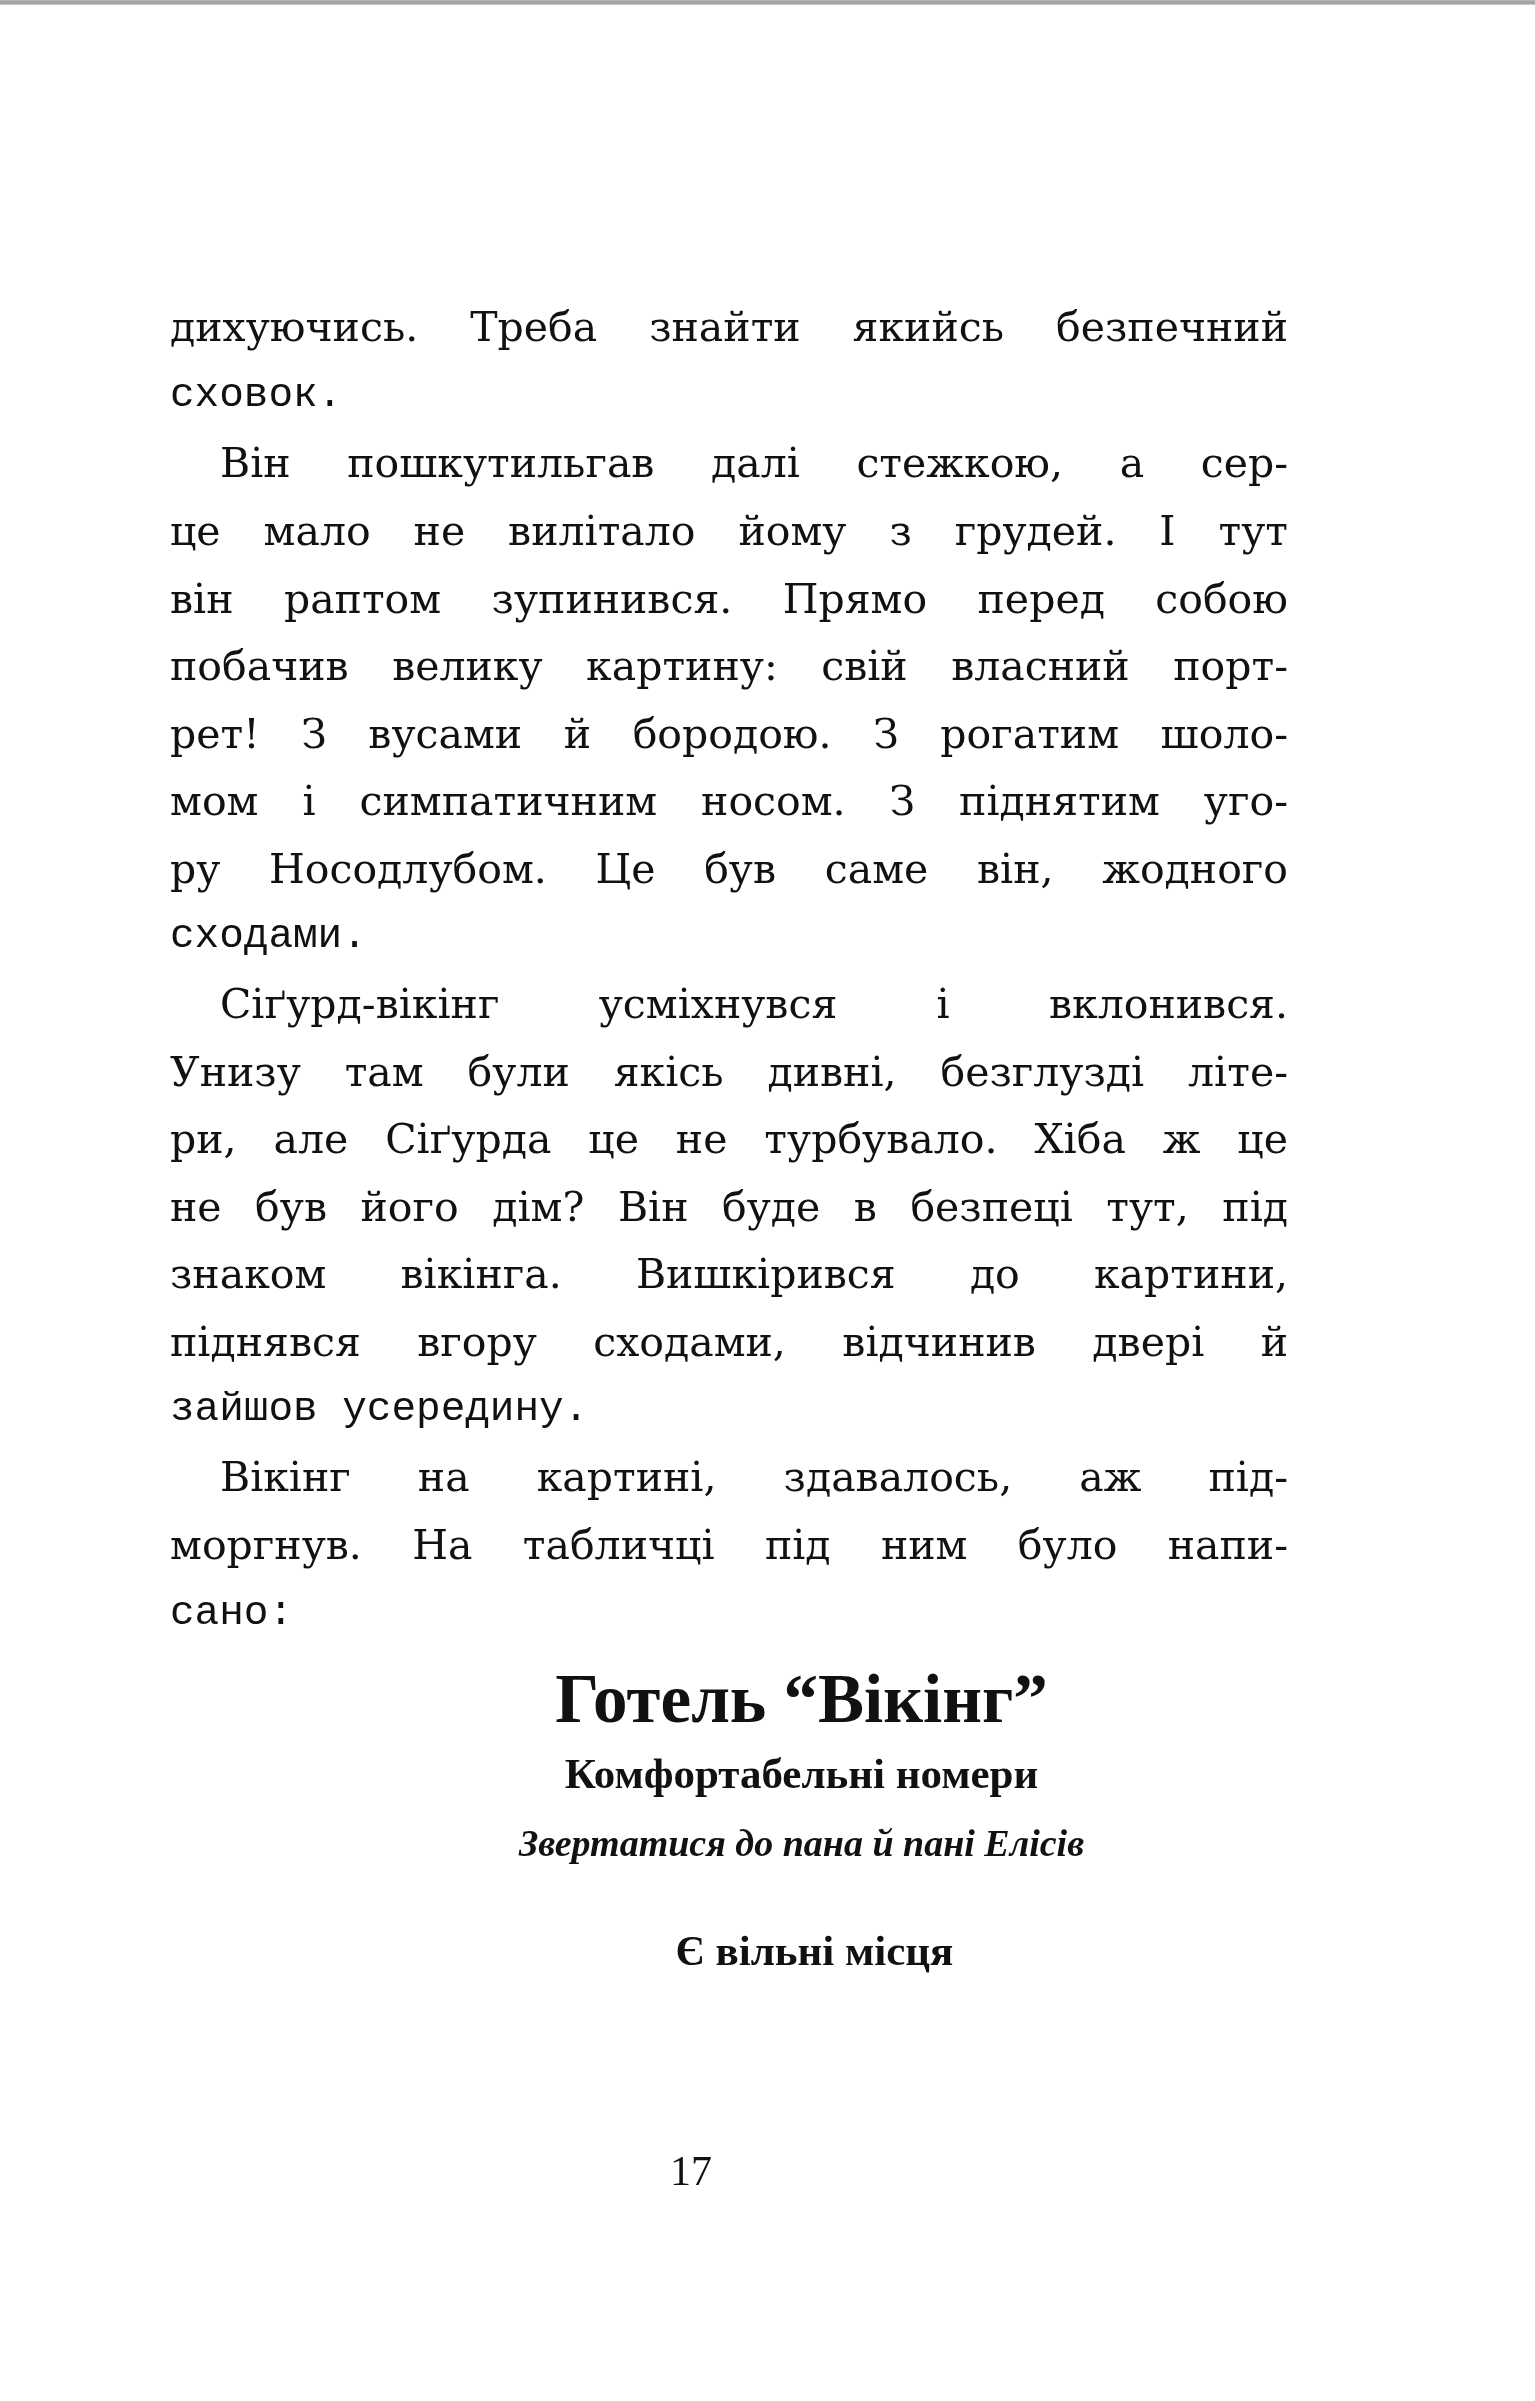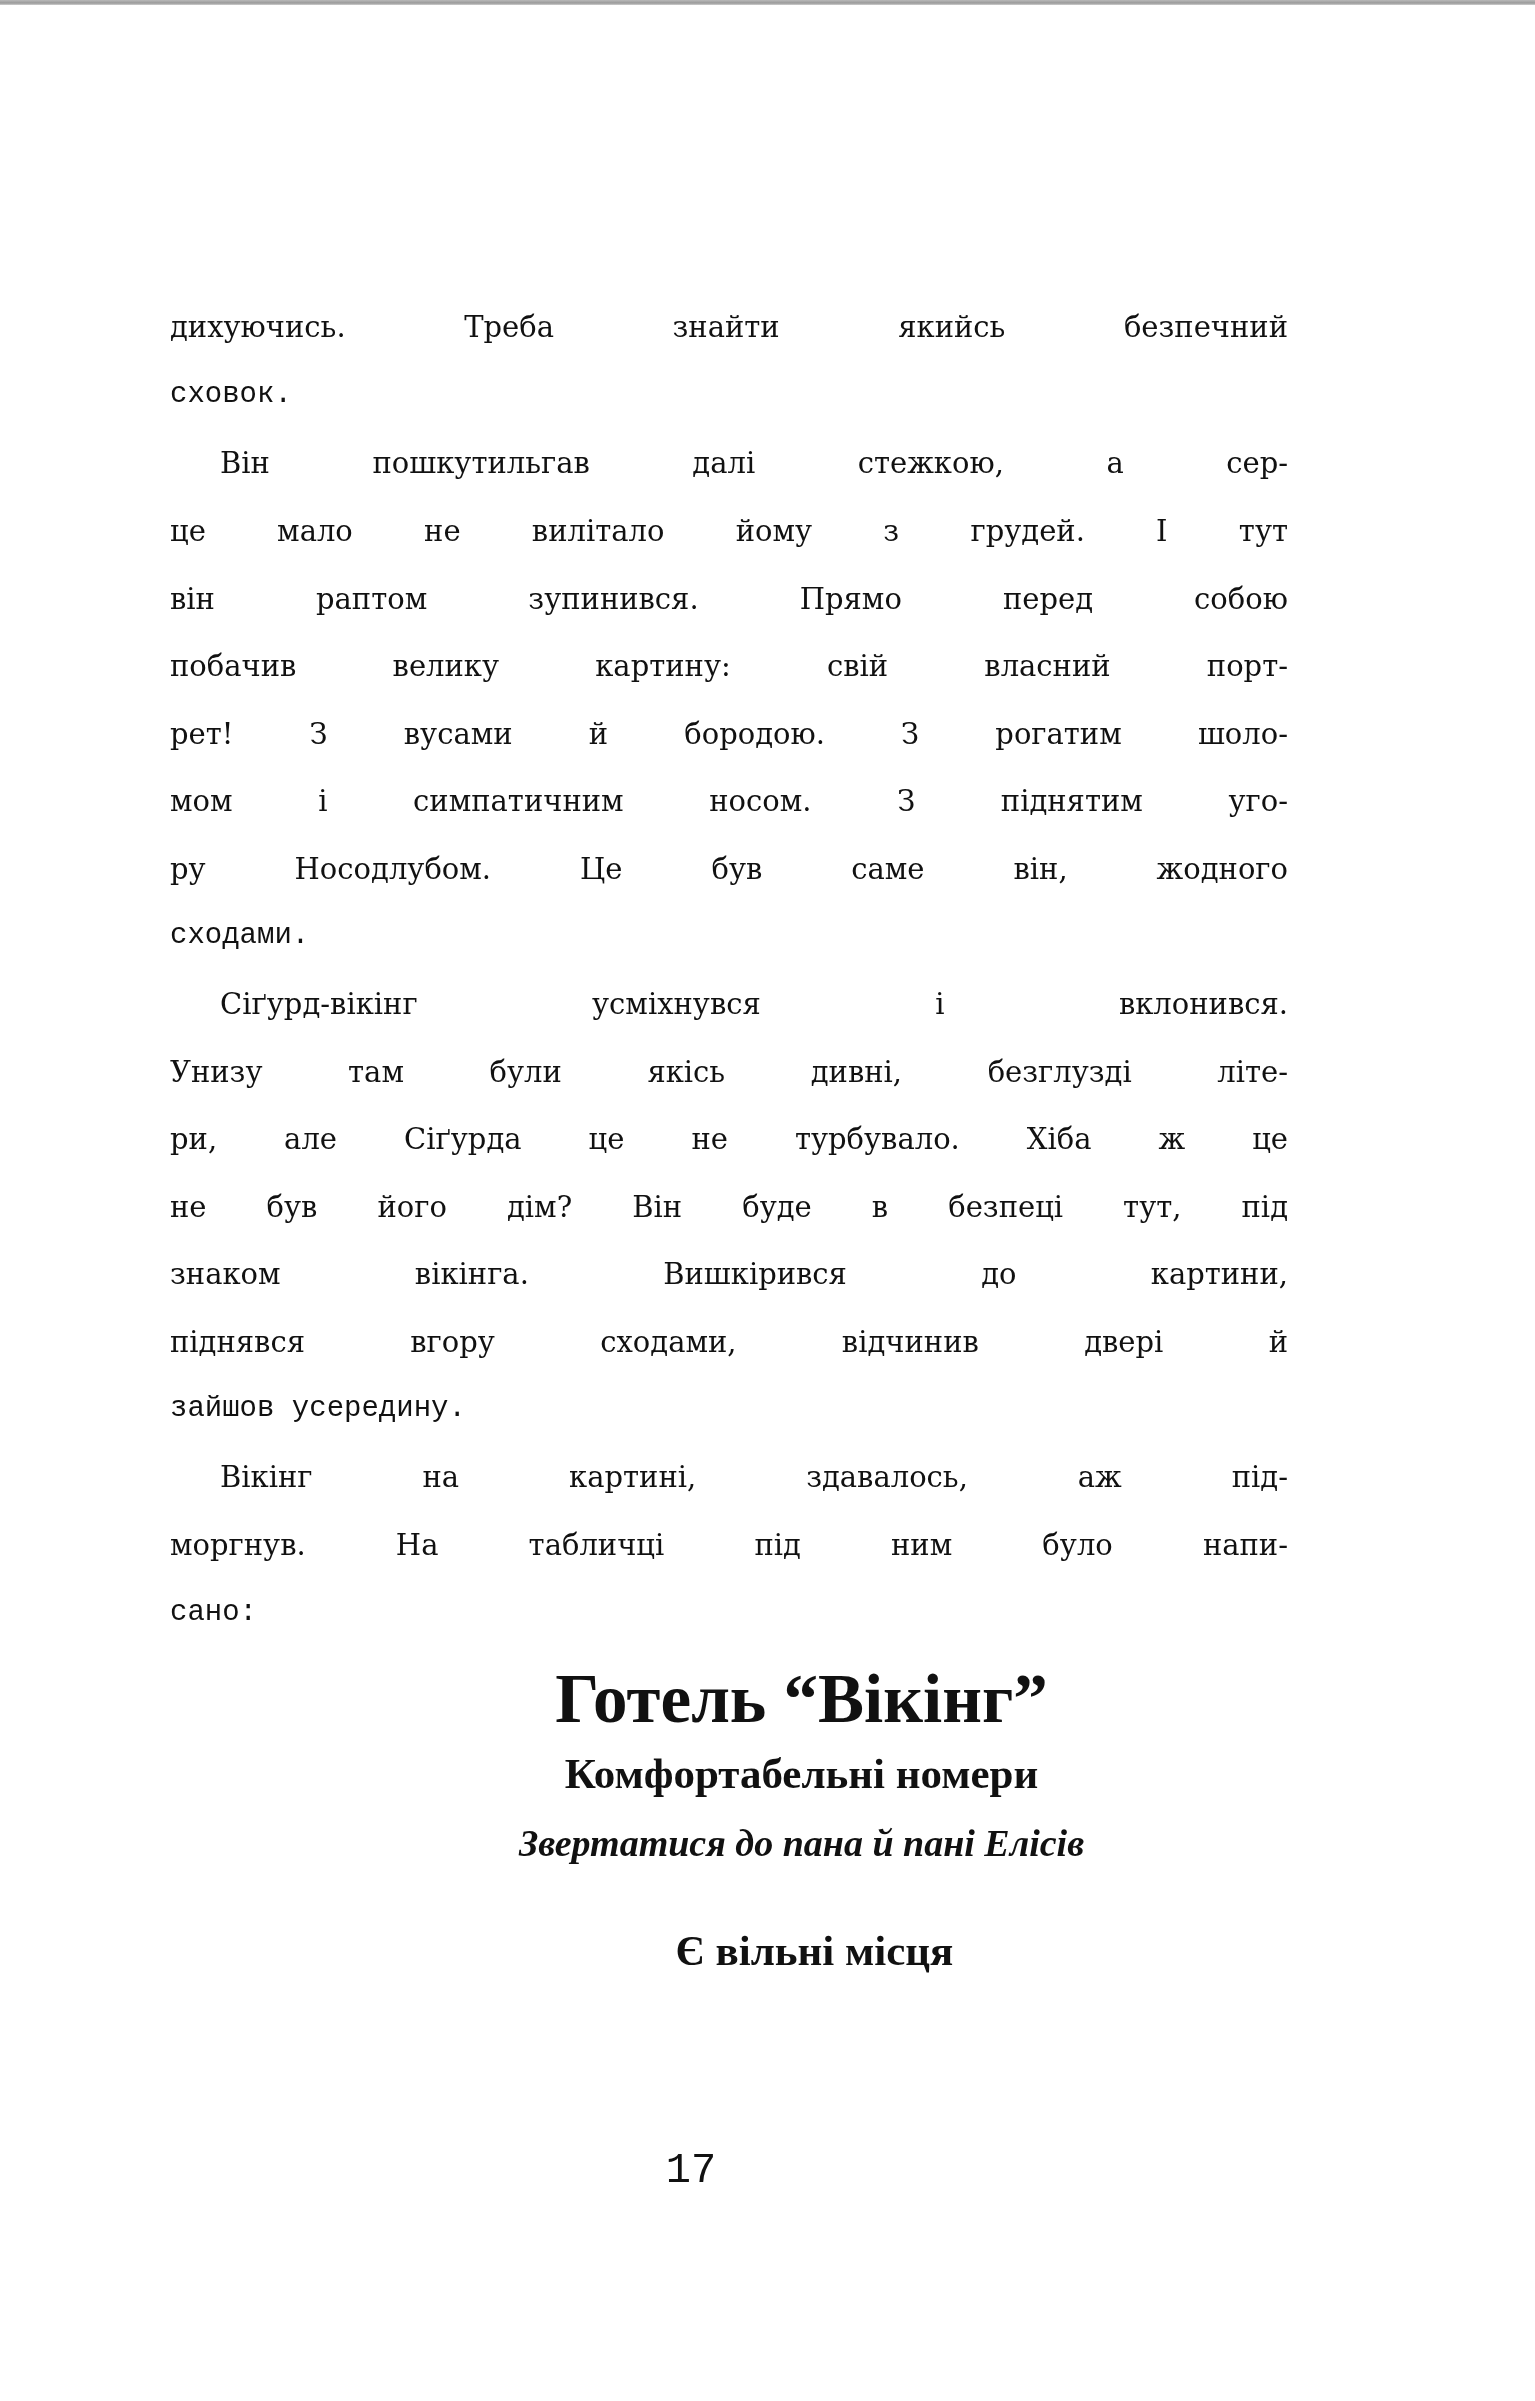--- a/index.html
+++ b/index.html
@@ -5,33 +5,33 @@
   html, body { margin: 0; padding: 0; }
   body {
     width: 1535px; height: 2401px; background: #ffffff; position: relative; overflow: hidden;
     font-family: "DejaVu Serif", serif; color: #111111;
   }
   .top-rule { position: absolute; left: 0; top: 0; width: 1535px; height: 4.8px;
     background: linear-gradient(#b9b9b9, #9a9a9a 60%, #cfcfcf); }
   .page { position: absolute; left: 170px; top: 0; width: 1118px; }
   .line {
     position: absolute; left: 0; width: 1118px; height: 68px;
-    font-size: 29px; line-height: 68px; white-space: nowrap;
+    font-size: 41px; line-height: 68px; white-space: nowrap;
     text-align: justify; text-align-last: justify; letter-spacing: 0px;
   }
   .line.last { text-align: left; text-align-last: left; font-family: Liberation Mono, monospace; }
   .line.indent { padding-left: 50px; width: 1068px; }
   .sign { position: absolute; left: 0; width: 1535px; text-align: center;
     font-family: "Liberation Serif", serif; font-weight: bold; white-space: nowrap; padding-left: 34px; }
   .sign-title { font-size: 69px; line-height: 80px; top: 1659px; }
   .sign-sub { font-size: 43px; line-height: 64px; top: 1742px; }
   .sign-italic { font-size: 38px; line-height: 64px; top: 1811px; font-style: italic; }
   .sign-vacancy { font-size: 43px; line-height: 64px; top: 1919px; margin-left: 13px; }
   .page-number { position: absolute; left: 0; width: 1382px; top: 2143px; text-align: center;
-    font-family: Liberation Mono, monospace; font-size: 42px; line-height: 56px; color: #111; }
+    font-family: Liberation Serif, serif; font-size: 42px; line-height: 56px; color: #111; }
 </style>
 </head>
 <body>
 
 <div class="top-rule"></div>
 
 <div class="page">
   <div class="line" style="top:293px">дихуючись. Треба знайти якийсь безпечний</div>
   <div class="line last" style="top:361px">сховок.</div>
   <div class="line indent" style="top:429px">Він пошкутильгав далі стежкою, а сер-</div>

